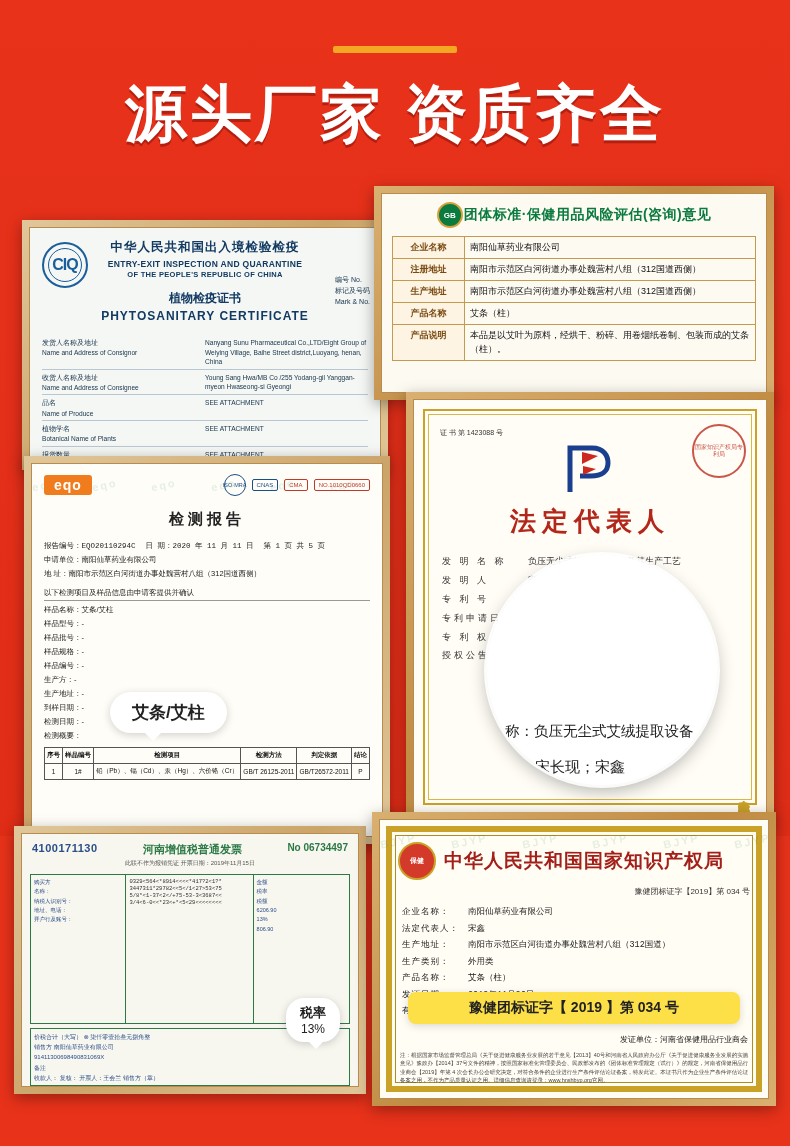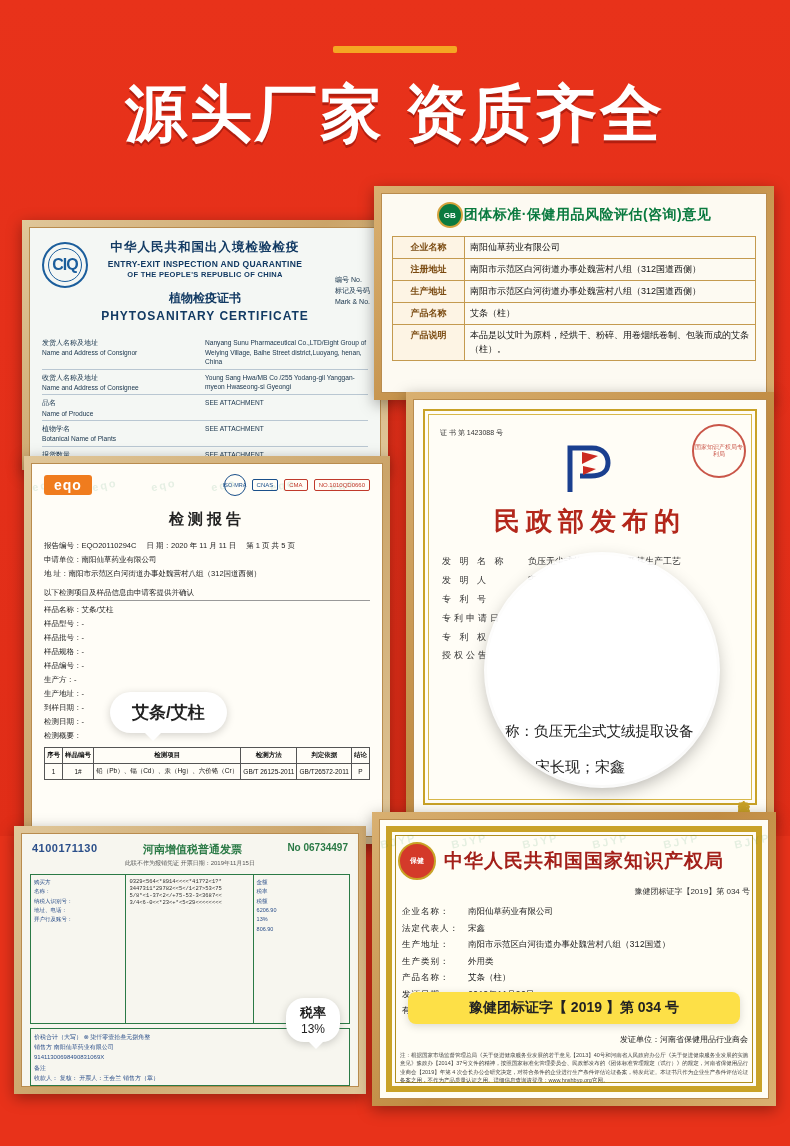--- a/index.html
+++ b/index.html
@@ -117,21 +117,21 @@
   .rep-top { display:flex; align-items:center; justify-content: space-between; }
   .rep-logo {
     background:#f07c1e;color:#fff;font-size:14px;font-weight:bold;
     padding:2px 10px;border-radius:3px;letter-spacing:1px;
   }
   .rep-accr { display:flex; gap:6px; align-items:center; }
   .acc-badge { border:1px solid #1a4f8a; color:#1a4f8a; font-size:6px; padding:2px 4px; border-radius:2px; text-align:center; line-height:1.1;}
   .acc-badge.round { border-radius:50%; width:22px;height:22px;display:flex;align-items:center;justify-content:center;font-size:5.5px;}
   .acc-badge.red { border-color:#c0392b;color:#c0392b;}
   .rep-title { text-align:center; font-size: 15px; font-weight:bold; color:#222; margin-top:14px; letter-spacing:4px;}
-  .rep-meta { display:flex; font-size:7.5px; color:#222; margin-top:12px; gap:10px;}
+  .rep-meta { display:flex; font-size:7.5px; color:#222; margin-top:12px; gap:10px;font-family:Liberation Mono, monospace;}
   .rep-line { font-size:7.5px; color:#222; margin-top:4px; }
   .rep-sec { font-size:7.5px; color:#222; margin-top:9px; border-bottom:1px solid #999; padding-bottom:2px;}
   .rep-kv { font-size:7.5px; color:#222; margin-top:4px;}
   .rep-tbl { width:100%; border-collapse:collapse; margin-top:6px; font-size:6.5px;}
   .rep-tbl th, .rep-tbl td { border:1px solid #555; padding:3px 2px; text-align:center; color:#111;}
   .bubble {
     position:absolute; left: 78px; top: 228px;
     background:#fff; border-radius: 26px; padding: 9px 22px;
     font-size: 17px; font-weight: bold; color:#222;
     box-shadow: 0 2px 8px rgba(0,0,0,.18);
@@ -391,21 +391,21 @@
       <div class="pat-seal-red">
         <span>国家知识产权局专利局</span>
       </div>
       <div class="pat-logo">
         <svg viewBox="0 0 56 52" width="56" height="52" aria-hidden="true">
           <path d="M8 50 L8 6 L30 6 C42 6 46 14 46 21 C46 29 40 34 29 34 L18 34" fill="none" stroke="#1a3f8f" stroke-width="5"></path>
           <polygon points="20,10 36,14 20,22" fill="#cc2a20"></polygon>
           <polygon points="21,24 34,27 21,33" fill="#cc2a20"></polygon>
         </svg>
       </div>
-      <div class="pat-title">民政部发布的</div>
+      <div class="pat-title">法定代表人</div>
       <div class="pat-fields">
         <div class="row">
             <span class="k">发 明 名 称</span>
             <span>负压无尘式艾绒提取设备及其生产工艺</span>
           </div>
         <div class="row">
             <span class="k">发 明 人</span>
             <span>宋长现；宋鑫</span>
           </div>
         <div class="row">

